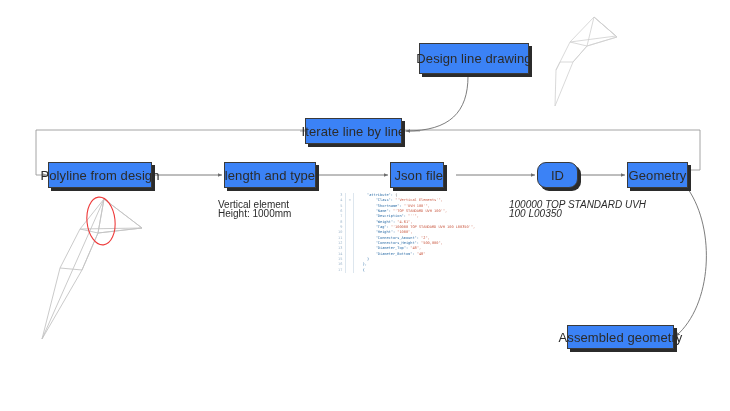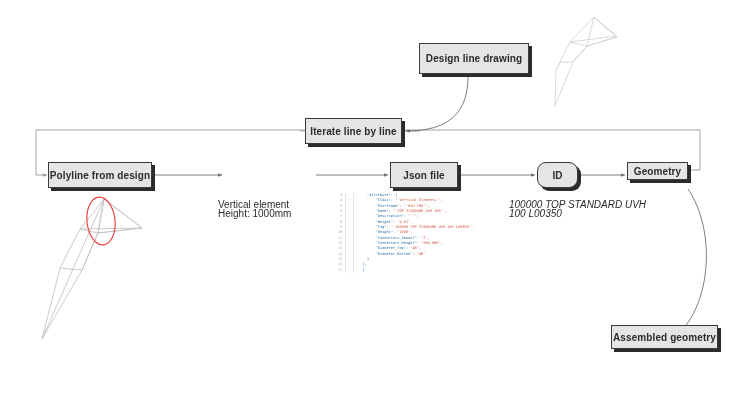--- a/index.html
+++ b/index.html
@@ -17,32 +17,31 @@
   }
   #wires {
     position: absolute;
     left: 0; top: 0;
     width: 730px; height: 411px;
     pointer-events: none;
   }
   .node {
     position: absolute;
     box-sizing: border-box;
-    background: #e5e5e5;
+    background: #3b82f6;
     border: 1.6px solid #3a3a3a;
     box-shadow: 3px 3px 0 0 #2b2b2b;
     display: flex;
     align-items: center;
     justify-content: center;
     color: #2b2b2b;
-    font-size: 10px;
+    font-size: 13px;
     letter-spacing: .1px;
     white-space: nowrap;
     z-index: 5;
-    font-weight: bold;
   }
   .annot {
     position: absolute;
     color: #2b2b2b;
     font-size: 10px;
     line-height: 9.4px;
     white-space: pre;
     z-index: 4;
   }
   
@@ -155,34 +154,37 @@
   </div>
 
   <div class="node" style="left:48px; top:162px; width:104px; height:26px;">
     <span>Polyline from design</span>
   </div>
 
   <div class="node" style="left:305px; top:118px; width:97px; height:26px;">
     <span>Iterate line by line</span>
   </div>
 
-
-  <div class="node" style="left:390px; top:162px; width:68px; height:26px;">
+  <div class="node" style="left:224px; top:162px; width:92px; height:26px;">
+    <span>length and type</span>
+  </div>
+
+  <div class="node" style="left:390px; top:162px; width:54px; height:26px;justify-content:flex-end;">
     <span>Json file</span>
   </div>
 
   <div class="node" style="left:537px; top:162px; width:41px; height:26px;border-radius:9px;">
     <span>ID</span>
   </div>
 
-  <div class="node" style="left:627px; top:162px; width:61px; height:18px;">
+  <div class="node" style="left:627px; top:162px; width:61px; height:26px;">
     <span>Geometry</span>
   </div>
 
-  <div class="node" style="left:567px; top:325px; width:107px; height:24px;margin-left:44px;">
+  <div class="node" style="left:567px; top:325px; width:107px; height:24px;">
     <span>Assembled geometry</span>
   </div>
 
   <div class="annot" style="left:218px; top:200px;">Vertical element
 Height: 1000mm</div>
 
   <div class="annot" style="left:509px; top:200px;font-style:italic;">100000 TOP STANDARD UVH
 100 L00350</div>
 
   <div class="code-block" style="left:338px; top:193px;">

